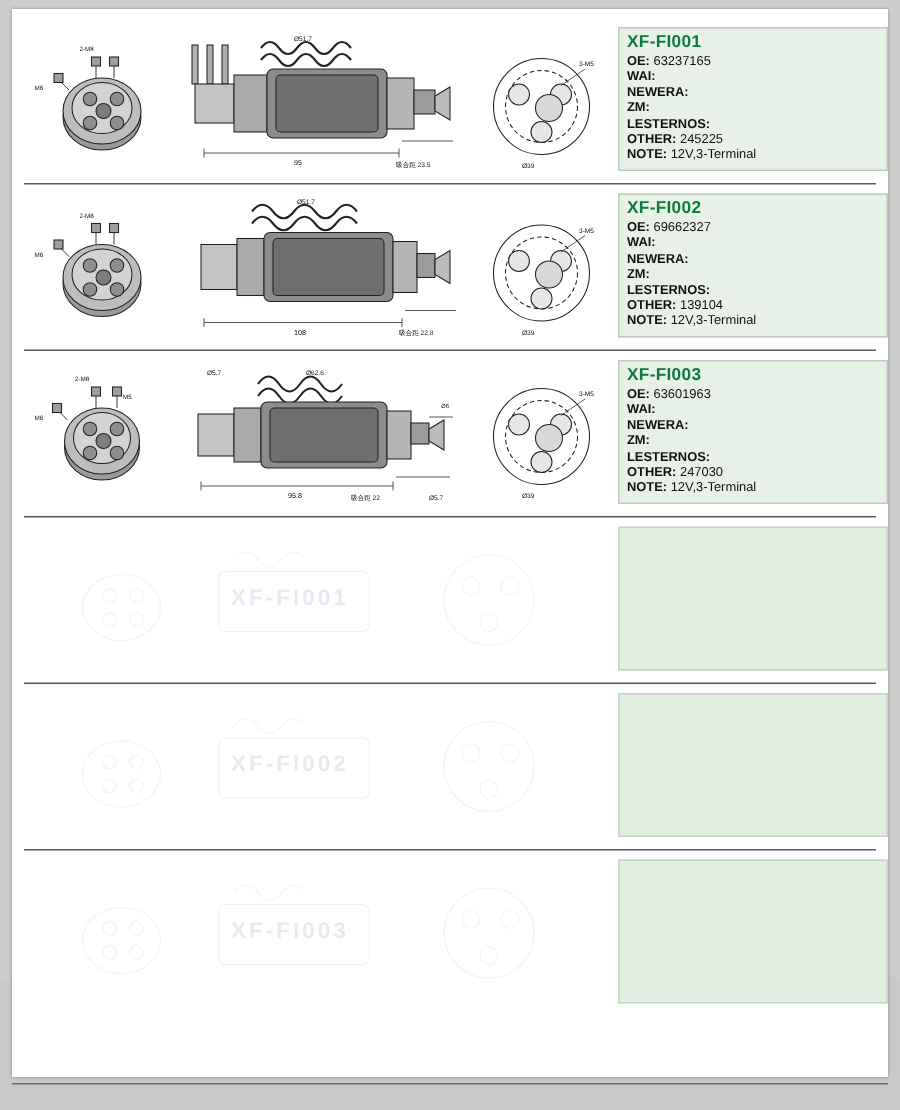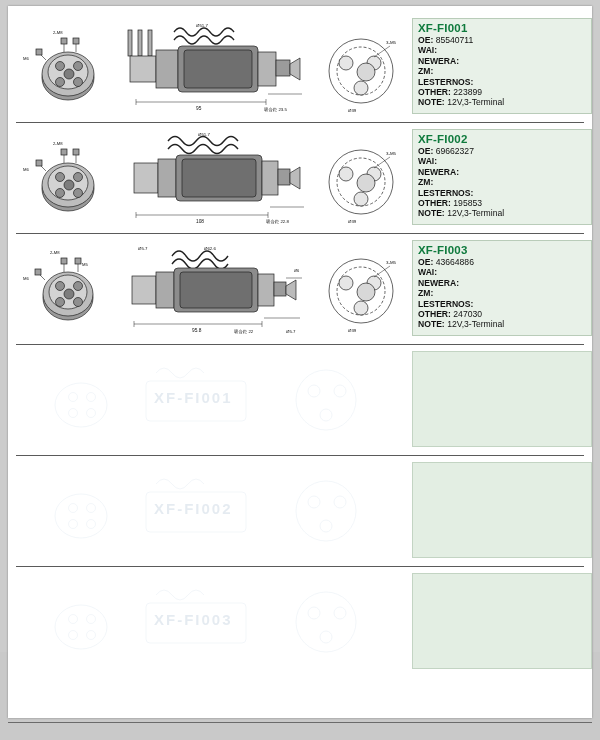--- a/index.html
+++ b/index.html
@@ -193,26 +193,26 @@
                 <circle cx="50" cy="56" r="9" fill="#d8d8d8"></circle>
                 <line x1="58" y1="41" x2="74" y2="30" stroke-width="0.5"></line>
               </g>
               <text x="70" y="28" font-size="4.4" fill="#111" font-family="Liberation Sans, sans-serif">3-M5</text>
               <text x="32" y="96" font-size="4.4" fill="#111" font-family="Liberation Sans, sans-serif">Ø39</text>
             </svg>
           </div>
 
           <div class="col-data">
             <div class="part-no">XF-FI001</div>
-            <div class="data-line"><b>OE:</b> <span>85540711</span></div>
+            <div class="data-line"><b>OE:</b> <span>63237165</span></div>
             <div class="data-line"><b>WAI:</b> <span></span></div>
             <div class="data-line"><b>NEWERA:</b> <span></span></div>
             <div class="data-line"><b>ZM:</b> <span></span></div>
             <div class="data-line"><b>LESTERNOS:</b> <span></span></div>
-            <div class="data-line"><b>OTHER:</b> <span>223899</span></div>
+            <div class="data-line"><b>OTHER:</b> <span>245225</span></div>
             <div class="data-line"><b>NOTE:</b> <span>12V,3-Terminal</span></div>
           </div>
         </div>
       </div>
 
       <div class="row">
         <div class="row-inner">
           <div class="col-left">
             <svg width="90" height="100" viewBox="0 0 90 100">
               <g fill="none" stroke="#222" stroke-width="0.7">
@@ -275,21 +275,21 @@
             </svg>
           </div>
 
           <div class="col-data">
             <div class="part-no">XF-FI002</div>
             <div class="data-line"><b>OE:</b> <span>69662327</span></div>
             <div class="data-line"><b>WAI:</b> <span></span></div>
             <div class="data-line"><b>NEWERA:</b> <span></span></div>
             <div class="data-line"><b>ZM:</b> <span></span></div>
             <div class="data-line"><b>LESTERNOS:</b> <span></span></div>
-            <div class="data-line"><b>OTHER:</b> <span>195853</span></div>
+            <div class="data-line"><b>OTHER:</b> <span>139104</span></div>
             <div class="data-line"><b>NOTE:</b> <span>12V,3-Terminal</span></div>
           </div>
         </div>
       </div>
 
       <div class="row">
         <div class="row-inner">
           <div class="col-left">
             <svg width="90" height="100" viewBox="0 0 90 100">
               <g fill="none" stroke="#222" stroke-width="0.7">
@@ -352,21 +352,21 @@
                 <circle cx="50" cy="54" r="9" fill="#d8d8d8"></circle>
                 <line x1="58" y1="39" x2="74" y2="28" stroke-width="0.5"></line>
               </g>
               <text x="70" y="26" font-size="4.4" fill="#111" font-family="Liberation Sans, sans-serif">3-M5</text>
               <text x="32" y="94" font-size="4.4" fill="#111" font-family="Liberation Sans, sans-serif">Ø39</text>
             </svg>
           </div>
 
           <div class="col-data">
             <div class="part-no">XF-FI003</div>
-            <div class="data-line"><b>OE:</b> <span>43664886</span></div>
+            <div class="data-line"><b>OE:</b> <span>63601963</span></div>
             <div class="data-line"><b>WAI:</b> <span></span></div>
             <div class="data-line"><b>NEWERA:</b> <span></span></div>
             <div class="data-line"><b>ZM:</b> <span></span></div>
             <div class="data-line"><b>LESTERNOS:</b> <span></span></div>
             <div class="data-line"><b>OTHER:</b> <span>247030</span></div>
             <div class="data-line"><b>NOTE:</b> <span>12V,3-Terminal</span></div>
           </div>
         </div>
       </div>
 

